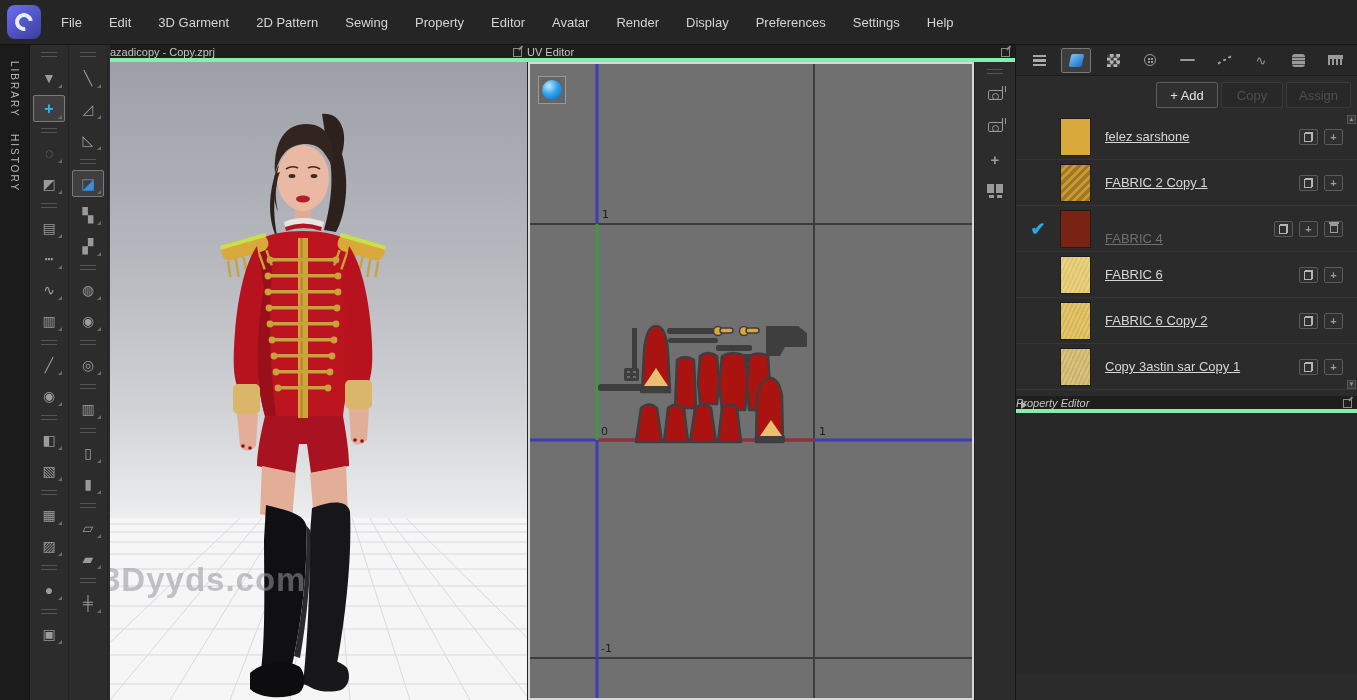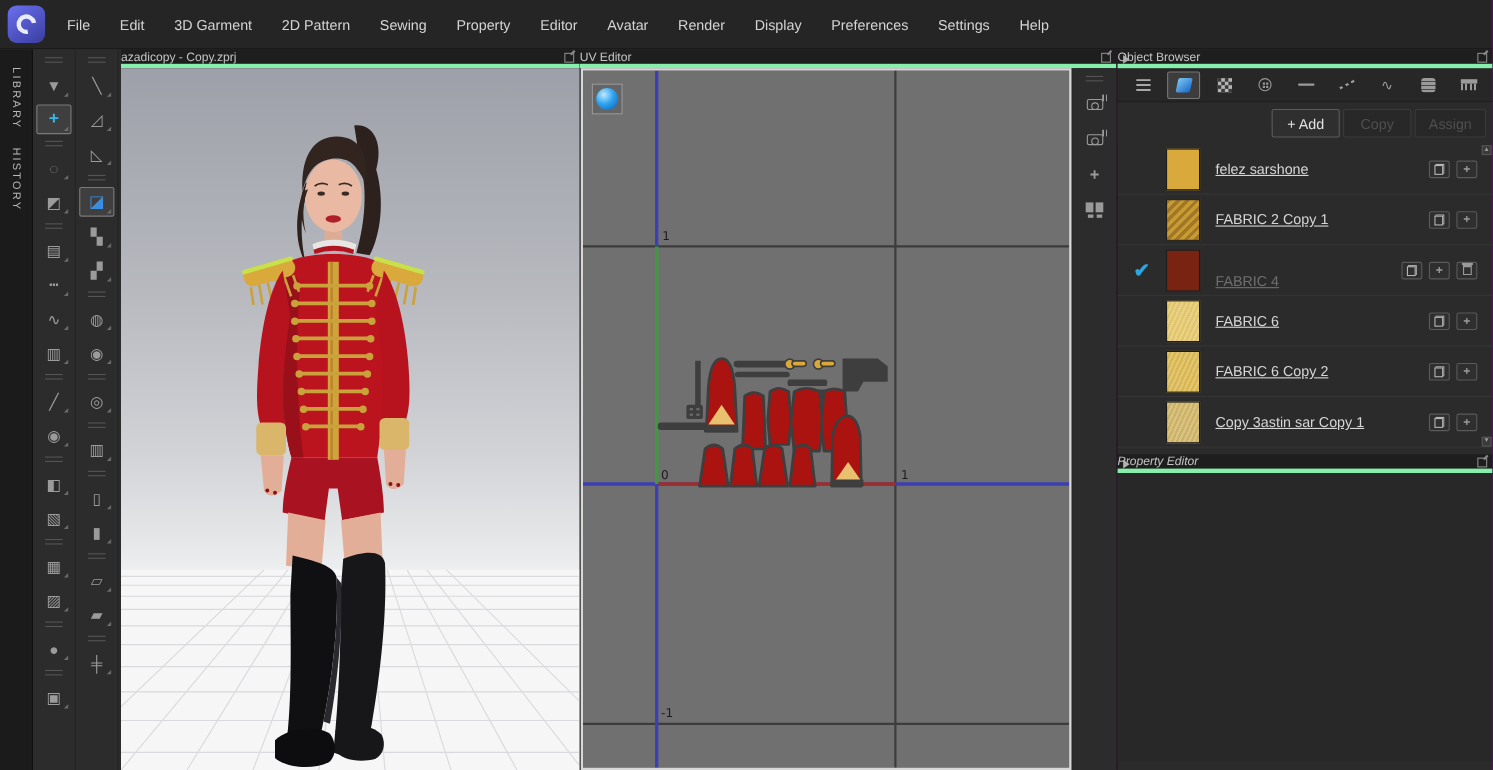--- a/index.html
+++ b/index.html
@@ -1,17 +1,17 @@
 <!DOCTYPE html>
 <html><head>
 <meta charset="utf-8">
 <style>
   html,body{margin:0;padding:0;background:#111;}
   *{box-sizing:border-box;font-family:"Liberation Sans",sans-serif;}
-  #app{position:relative;width:1357px;height:700px;background:#a21caf;overflow:hidden;color:#d0d0d0;}
+  #app{position:relative;width:1357px;height:700px;background:#b91c1c;overflow:hidden;color:#d0d0d0;}
 
   
   .topbar{position:absolute;left:0;top:0;width:1357px;height:45px;background:#252525;display:flex;align-items:center;border-bottom:1px solid #151515;}
   .logo{width:34px;height:34px;margin:0 12px 0 7px;border-radius:8px;background:linear-gradient(145deg,#6a6ff0,#3a3e9e);display:flex;align-items:center;justify-content:center;}
   .logo-c{width:18px;height:18px;border-radius:50%;border:4px solid #e9ecff;border-right-color:transparent;transform:rotate(35deg);}
   .menu{display:flex;align-items:center;gap:27px;margin-left:8px;}
   .menu-item{font-size:13px;color:#d4d4d4;cursor:default;}
   .top-right{position:absolute;right:8px;top:0;height:45px;display:flex;align-items:center;gap:10px;}
   .greeting{font-size:13px;color:#cfcfcf;}
   .greeting b{color:#3fa9e0;font-weight:bold;margin-left:4px;}
@@ -389,20 +389,21 @@
         <path d="M152,404 L186,411 L182,458 L150,452 Z" fill="#e2ae97"></path>
         <path d="M200,411 L236,404 L238,452 L204,458 Z" fill="#e2ae97"></path>
 
         <path d="M202,446 C222,438 238,438 240,450 C242,494 236,550 228,596 C225,614 218,625 207,627 L193,622 C198,576 200,520 200,472 Z" fill="#17171a"></path>
         <path d="M156,443 C176,448 194,452 196,463 C198,506 192,554 184,594 C181,612 175,621 168,625 L150,617 C156,574 154,520 154,478 Z" fill="#101013"></path>
         <path d="M196,463 C198,506 192,554 184,594 L190,596 C197,556 202,508 200,468 Z" fill="#2a2a2e"></path>
 
         <path d="M140,611 C152,599 178,597 190,605 C196,613 196,625 189,631 C172,639 148,635 140,627 Z" fill="#0d0d10"></path>
         <path d="M195,602 C210,595 229,597 237,606 C241,614 239,624 231,628 C216,632 199,628 195,620 Z" fill="#17171a"></path>
       </svg>
+      <div class="watermark">3Dyyds.com</div>
     </div>
   </div>
 
   <div class="uvp">
     <div class="ptitle">
       <span class="t">UV Editor</span>
       <span class="popout"></span>
     </div>
     <div class="uv-canvas">
       <svg width="442" height="634" viewBox="0 0 442 634">
@@ -478,25 +479,20 @@
       <div class="sideb">
           <span class="i-move">+</span>
         </div>
       <div class="sideb">
           <span class="i-shirts"></span>
         </div>
     </div>
   </div>
 
   <div class="rp">
-    <div class="ptitle">
-      <span class="collapse"></span>
-      <span class="t">Object Browser</span>
-      <span class="popout"></span>
-    </div>
     <div class="obtabs" id="obtabs">
         <div class="obtab">
           <span class="t-list"></span>
         </div>
         <div class="obtab sel">
           <span class="t-fabric"></span>
         </div>
         <div class="obtab">
           <span class="t-checker"></span>
         </div>

